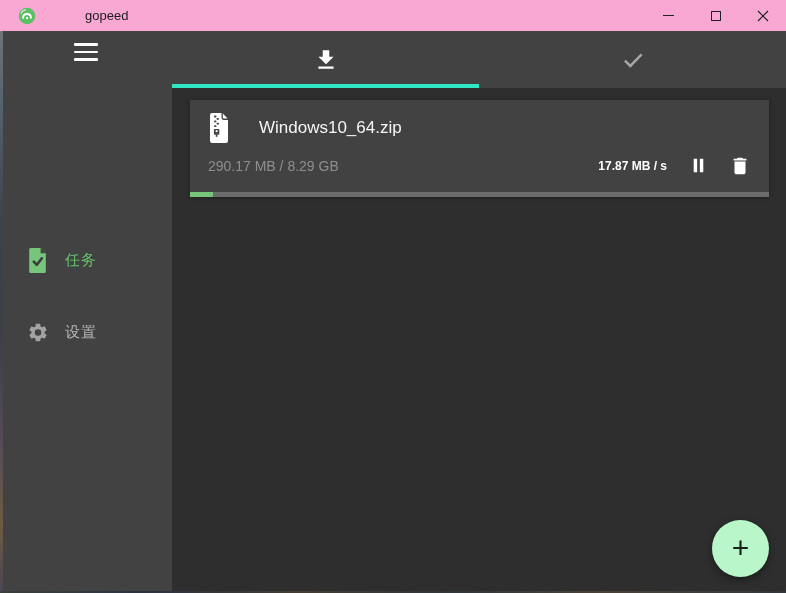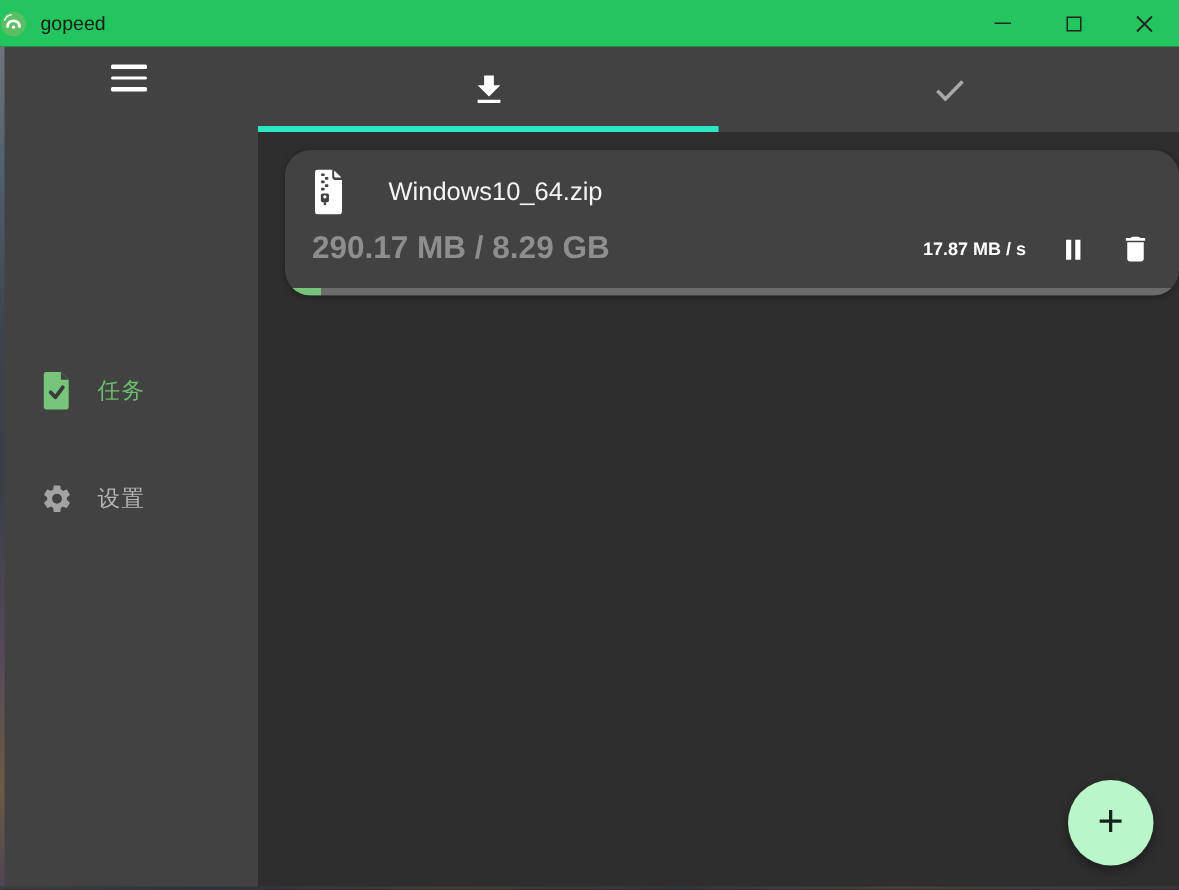--- a/index.html
+++ b/index.html
@@ -1,22 +1,22 @@
 <!DOCTYPE html>
 <html><head>
 <meta charset="utf-8">
 <style>
   * { margin:0; padding:0; box-sizing:border-box; }
   html,body { width:786px; height:593px; }
   body { font-family:"Liberation Sans","DejaVu Sans",sans-serif; background:#2e2e2e; }
   .window { position:relative; width:786px; height:593px; overflow:hidden; background:#2e2e2e; }
 
   
-  .titlebar { position:absolute; top:0; left:0; right:0; height:31px; background:#22c55e;
-              display:flex; align-items:center; padding-left:0; z-index:10; }
+  .titlebar { position:absolute; top:0; left:0; right:0; height:31px; background:#f9a8d4;
+              display:flex; align-items:center; padding-left:18px; z-index:10;gap:40px; }
   .titlebar .logo { width:18px; height:18px; display:inline-flex; }
   .titlebar .title { margin-left:9px; font-size:13px; color:#1c1c1c; }
   .win-controls { margin-left:auto; display:flex; height:100%; }
   .win-btn { width:47px; height:100%; background:none; border:none; cursor:pointer;
              display:flex; align-items:center; justify-content:center; }
   .min-glyph { width:11px; height:1.3px; background:#222; display:block; }
   .max-glyph { width:10px; height:10px; border:1.2px solid #222; display:block; }
 
   
   .sidebar { position:absolute; top:31px; left:0; bottom:0; width:172px; background:#424242; }
@@ -30,27 +30,27 @@
   .nav-item.active .nav-label { color:#6abf6e; }
 
   
   .header { position:absolute; top:31px; left:172px; right:0; height:57px; background:#424242;
             display:flex; z-index:5; }
   .tab { flex:1 1 0; position:relative; display:flex; align-items:center; justify-content:center; cursor:pointer; }
   .tab .indicator { position:absolute; left:0; right:0; bottom:0; height:4px; background:#2ee6c3; }
 
   
   .content { position:absolute; top:88px; left:172px; right:0; bottom:0; background:#2e2e2e; }
-  .card { position:relative; margin:12px 0 0 18px; height:97px; background:#424242;
-          border-radius:17px; overflow:hidden; box-shadow:0 1px 4px rgba(0,0,0,.35); cursor:pointer; }
+  .card { position:relative; margin:12px 17px 0 18px; height:97px; background:#424242;
+          border-radius:0; overflow:hidden; box-shadow:0 1px 4px rgba(0,0,0,.35); cursor:pointer; }
   .card-row1 { display:flex; align-items:center; padding:13px 18px 0 18px; }
   .zipicon { width:22px; height:30px; display:inline-flex; flex:0 0 auto; }
   .fname { margin-left:29px; font-size:17px; color:#f4f4f4; }
   .card-row2 { display:flex; align-items:center; padding:11px 18px 0 18px; }
-  .size { font-size:21px; font-weight:700; color:#8e8e8e; }
+  .size { font-size:14px; font-weight:400; color:#8e8e8e; }
   .spacer { flex:1 1 auto; }
   .speed { font-size:12px; font-weight:700; color:#ffffff; }
   .icon-btn { background:none; border:none; cursor:pointer; display:inline-flex; align-items:center; }
   .pause-btn { margin-left:20px; }
   .del-btn { margin-left:19px; }
   .progress { position:absolute; left:0; right:0; bottom:0; height:5px; background:#6b6b6b; }
   .progress-fill { height:100%; background:#76c57a; width:0; }
 
   
   .fab { position:absolute; right:17px; bottom:16px; width:57px; height:57px; border-radius:50%;

